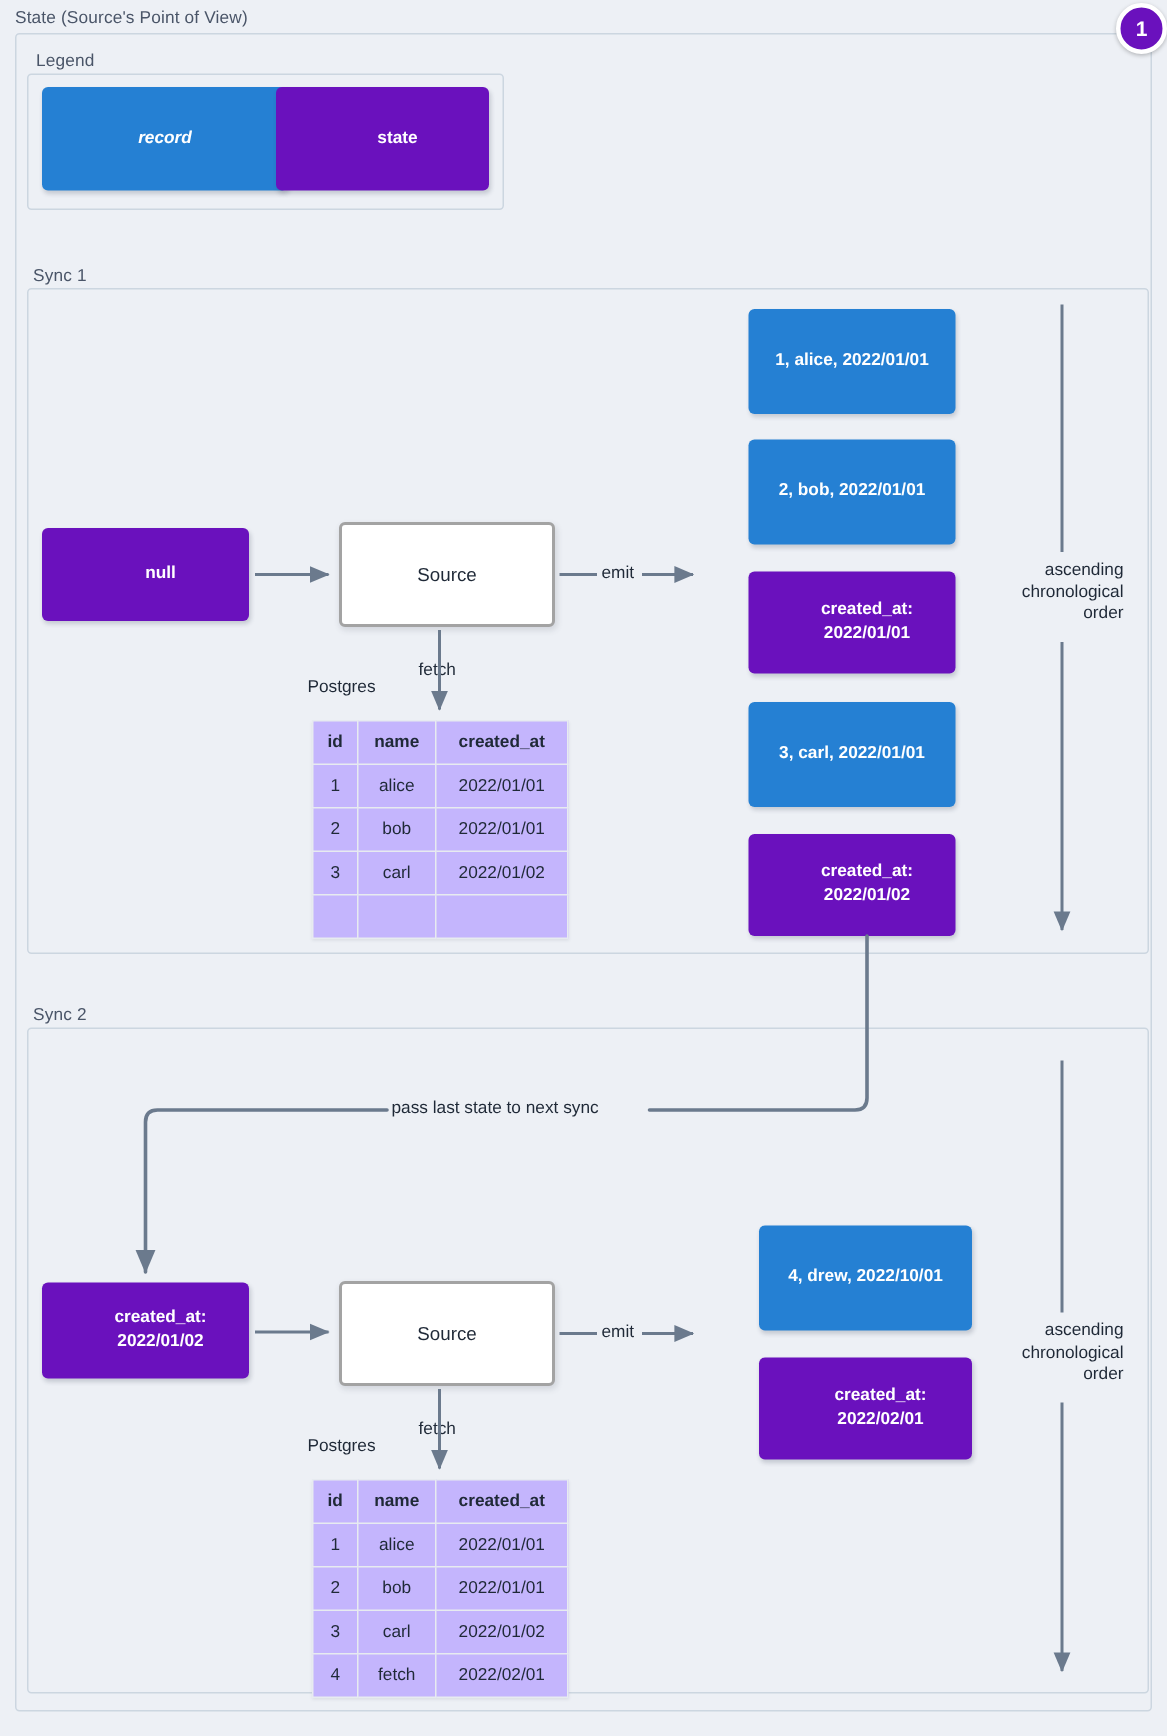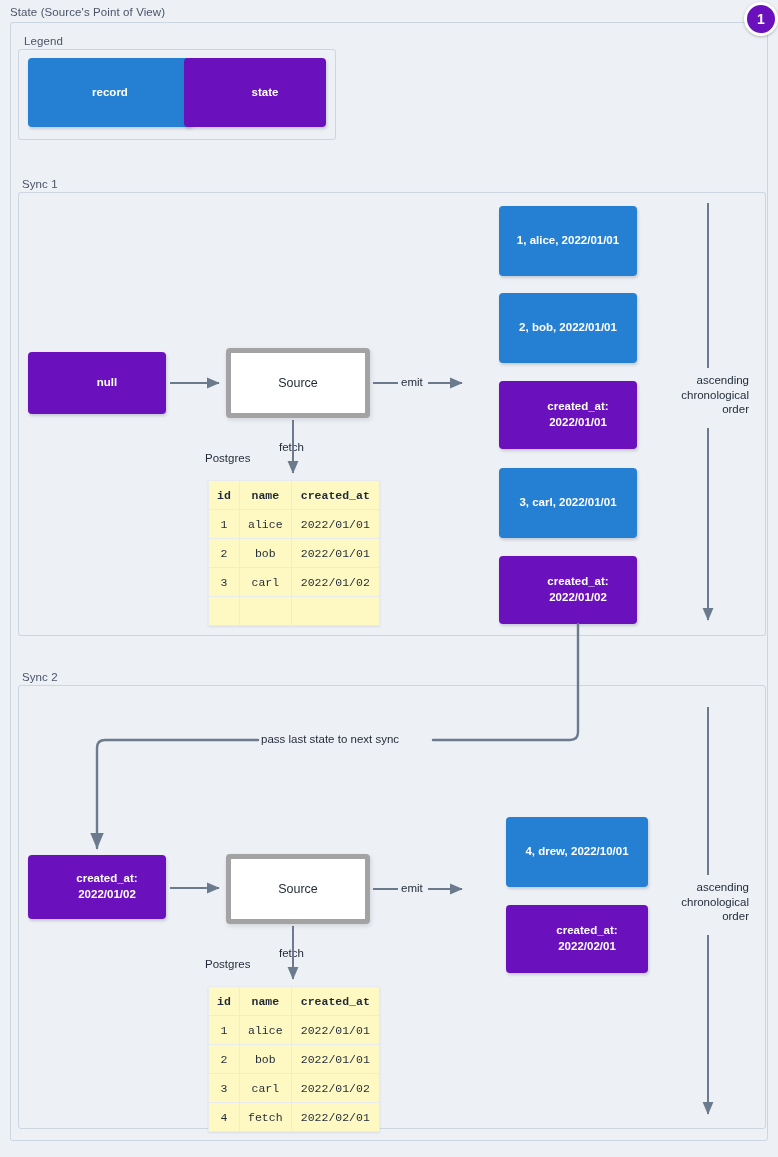--- a/index.html
+++ b/index.html
@@ -40,43 +40,42 @@
     text-align: center;
     border-radius: 4px;
     font-size: 11.5px;
     line-height: 1.35;
     box-shadow: 1px 2px 3px rgba(60,70,90,.22);
   }
   .node.record { background: #2580d3; color: #ffffff; font-weight: 700; }
   .node.state  { background: #6a11bd; color: #ffffff; font-weight: 700; padding-left: 20px; }
   .node.plain  {
     background: #ffffff; color: #1f2937; font-weight: 400;
-    border: 5px solid #a3a3a3; box-shadow: 1px 2px 4px rgba(60,70,90,.16);
+    border: 2px solid #a3a3a3; box-shadow: 1px 2px 4px rgba(60,70,90,.16);
     font-size: 12.5px;
   }
 
   
   .lbl {
     position: absolute;
     font-size: 11.5px;
     color: #1f2937;
     white-space: nowrap;
   }
   .lbl.multi { white-space: normal; text-align: right; line-height: 1.28; }
   .lbl.edge-lbl { background: #edf0f5; padding: 0 2px; }
 
   
   table.pg {
     position: absolute;
     border-collapse: collapse;
-    background: #fef9c3;
+    background: #c4b5fd;
     font-size: 11.5px;
     color: #1f2937;
     box-shadow: 0 1px 2px rgba(60,70,90,.10);
-    font-family: Liberation Mono, monospace;
   }
   table.pg th, table.pg td {
     border: 1px solid #e7ebf0;
     text-align: center;
     height: 29px;
     padding: 0 8px;
     font-weight: 400;
   }
   table.pg th { font-weight: 700; }
   table.pg td.c0, table.pg th.c0 { width: 30px; }
@@ -110,21 +109,21 @@
 <body>
 
 <div id="stage">
 
   <div class="group-title" style="left:10px; top:6px;">State (Source's Point of View)</div>
   <div class="group" style="left:10px; top:22px; width:758px; height:1119px;"></div>
 
   <div class="group-title" style="left:24px; top:35px;">Legend</div>
   <div class="group" style="left:18px; top:49px; width:318px; height:91px;"></div>
 
-  <div class="node record" style="left:28px; top:58px; width:164px; height:69px;">
+  <div class="node record" style="left:28px; top:58px; width:164px; height:69px;font-style:italic;">
     <span>record</span>
   </div>
   <div class="node state" style="left:184px; top:58px; width:142px; height:69px;">
     <span>state</span>
   </div>
 
   <div class="group-title" style="left:22px; top:178px;">Sync 1</div>
   <div class="group" style="left:18px; top:192px; width:748px; height:444px;"></div>
 
   <div class="node state" style="left:28px; top:352px; width:138px; height:62px;">

